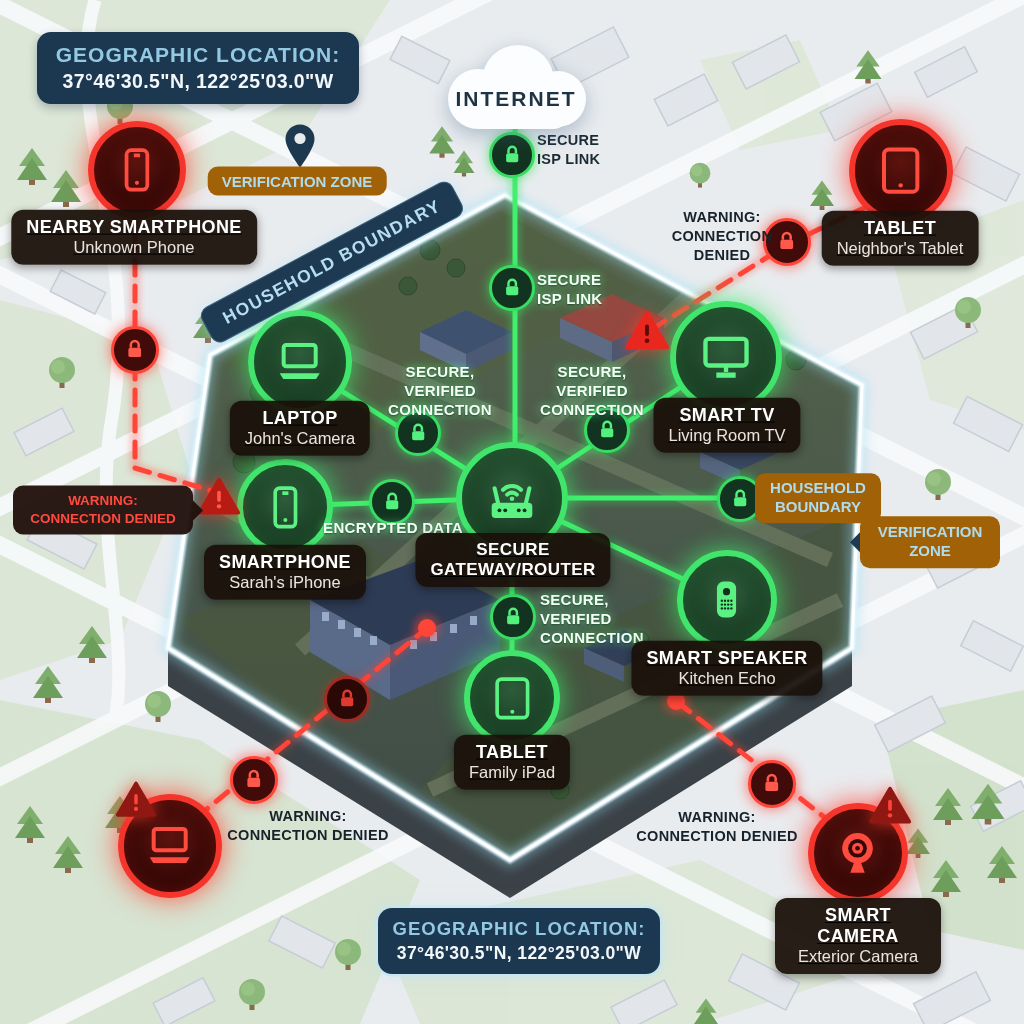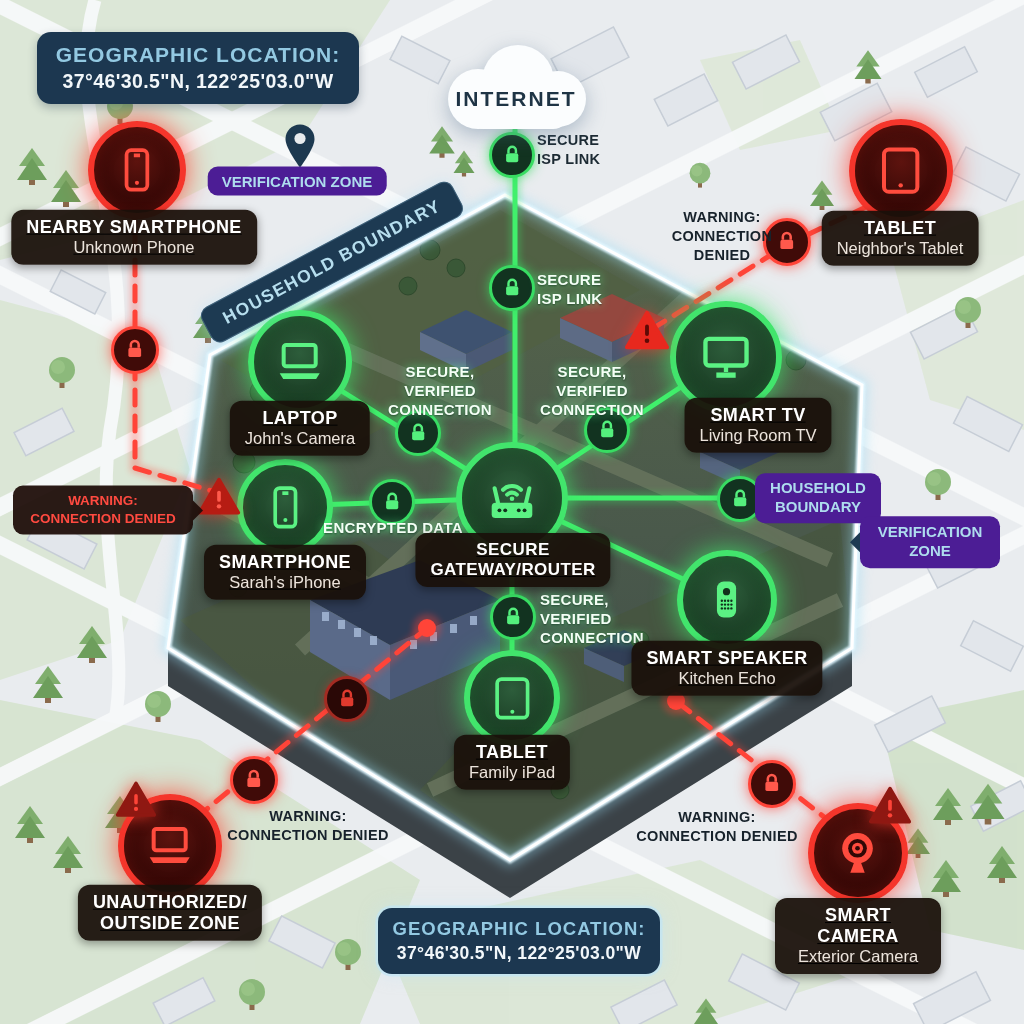--- a/index.html
+++ b/index.html
@@ -27,21 +27,21 @@
           box-shadow:0 0 8px rgba(200,50,40,.5);}
   .lock svg{width:56%;height:56%;}
   .tri{z-index:6;}
   .tri svg{width:100%;height:100%;filter:drop-shadow(0 0 8px rgba(255,60,45,.7));}
   
   .dark-label{background:rgba(26,16,10,.94);border-radius:12px;padding:7px 15px;text-align:center;
               line-height:1.18;z-index:7;box-shadow:0 3px 8px rgba(0,0,0,.35);text-decoration:underline;}
   .dark-label .t{display:block;font-weight:bold;font-size:18px;color:#ffffff;letter-spacing:.4px;white-space:pre-line;}
   .dark-label .s{display:block;font-size:16.5px;color:#ece4dc;white-space:nowrap;}
   
-  .navy{background:#4c1d95;border-radius:10px;color:#aedcee;font-weight:bold;text-align:center;z-index:7;}
+  .navy{background:#a16207;border-radius:10px;color:#aedcee;font-weight:bold;text-align:center;z-index:7;}
   .banner{background:#1d3a52;border-radius:10px;color:#b6deee;font-weight:bold;font-size:17.5px;
           letter-spacing:1.5px;white-space:nowrap;padding:9px 20px;z-index:7;
           transform:translate(-50%,-50%) rotate(-28deg);
           box-shadow:0 0 14px rgba(170,225,255,.4),inset 0 0 0 1px rgba(160,210,240,.25);}
   .geo{background:#1c3750;border-radius:14px;text-align:center;z-index:8;display:flex;
        flex-direction:column;justify-content:center;gap:3px;box-shadow:0 4px 10px rgba(30,50,70,.3);}
   .geo .gt{font-weight:bold;font-size:21px;color:#93c9e2;letter-spacing:1px;}
   .geo .gc{font-weight:bold;font-size:19.5px;color:#f2f7fa;letter-spacing:.4px;}
   #geoBottom{box-shadow:0 0 0 2.5px rgba(190,229,247,.65),0 0 18px rgba(190,229,247,.5);}
   #geoBottom .gt{font-size:18.5px;}
@@ -496,21 +496,21 @@
       <svg viewBox="0 0 24 24">
         <path d="M8 10V7a4 4 0 0 1 8 0v3" fill="none" stroke="currentColor" stroke-width="2.6"></path>
         <rect x="5.5" y="10" width="13" height="9.5" rx="2" fill="currentColor"></rect>
       </svg>
     </div>
 
 <div class="abs dark-label" style="left:300px;top:428px">
   <span class="t">LAPTOP</span>
   <span class="s">John's Camera</span>
 </div>
-<div class="abs dark-label" style="left:758px;top:425px">
+<div class="abs dark-label" style="left:727px;top:425px">
   <span class="t">SMART TV</span>
   <span class="s">Living Room TV</span>
 </div>
 <div class="abs dark-label" style="left:285px;top:572px">
   <span class="t">SMARTPHONE</span>
   <span class="s">Sarah's iPhone</span>
 </div>
 <div class="abs dark-label" style="left:513px;top:560px">
   <span class="t" style="font-size:17px">SECURE
 GATEWAY/ROUTER</span>
@@ -523,24 +523,20 @@
   <span class="t">TABLET</span>
   <span class="s">Family iPad</span>
 </div>
 <div class="abs dark-label" style="left:134px;top:237px">
   <span class="t">NEARBY SMARTPHONE</span>
   <span class="s">Unknown Phone</span>
 </div>
 <div class="abs dark-label" style="left:900px;top:238px">
   <span class="t">TABLET</span>
   <span class="s">Neighbor's Tablet</span>
-</div>
-<div class="abs dark-label" style="left:170px;top:913px">
-  <span class="t">UNAUTHORIZED/
-OUTSIDE ZONE</span>
 </div>
 <div class="abs dark-label" style="left:858px;top:936px">
   <span class="t">SMART CAMERA</span>
   <span class="s">Exterior Camera</span>
 </div>
 
 <div class="absl mtext" style="left:537px;top:131px;text-align:left">SECURE
 ISP LINK</div>
 <div class="absl gtext left" style="left:537px;top:270px">SECURE
 ISP LINK</div>

